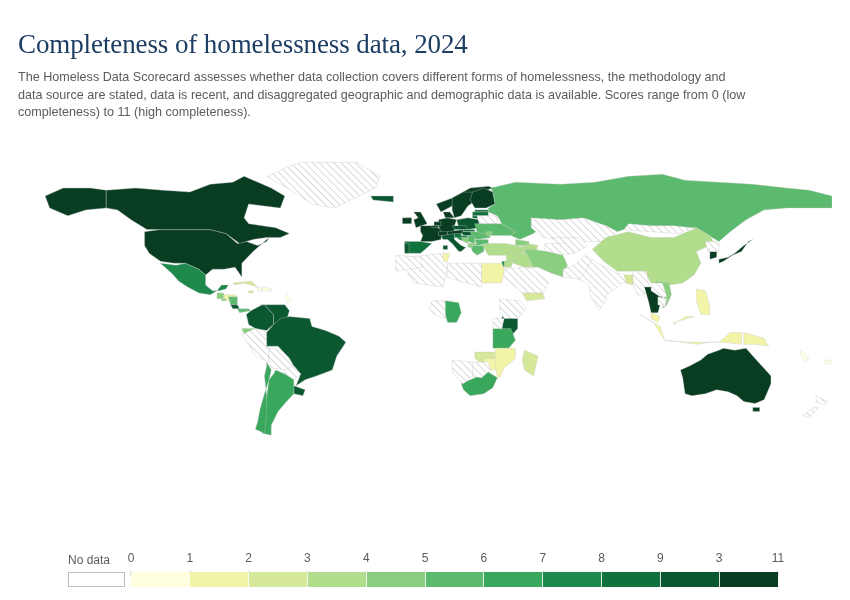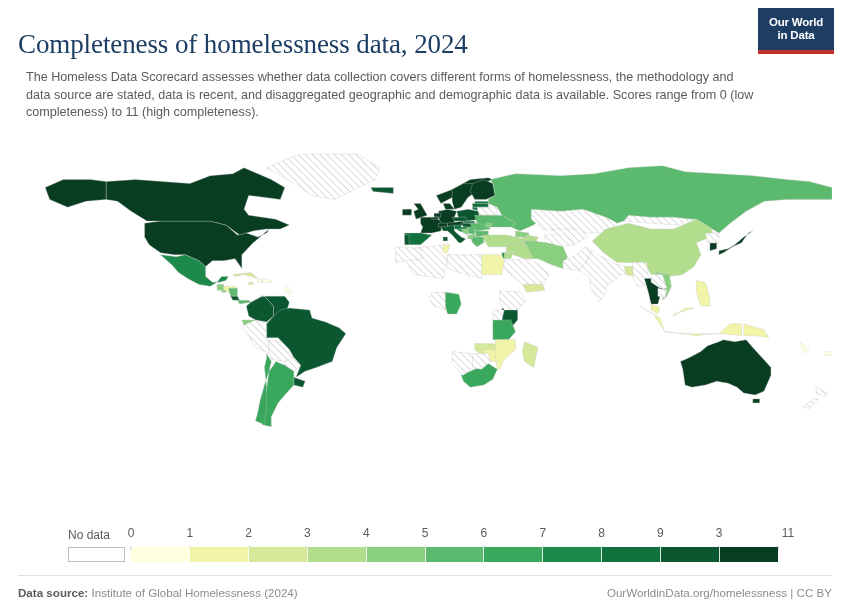--- a/index.html
+++ b/index.html
@@ -19,21 +19,21 @@
   
   .header { position:relative; flex:0 0 auto; }
   .title {
     font-family:"Liberation Serif", serif;
     font-size:27px; font-weight:400; line-height:1.1;
     color:#1d3d63; margin:16px 0 9px 0; letter-spacing:-0.1px;
     max-width:700px;
   }
   .subtitle {
     font-size:12.6px; line-height:1.42; color:#5b5b5b;
-    margin:8px; max-width:735px; font-weight:400;
+    margin:0; max-width:735px; font-weight:400;
   }
   .logo {
     position:absolute; top:-6px; right:-2px;
     width:76px; height:46px;
     background:#1d3d63;
     border-bottom:4px solid #c0332e;
     display:flex; align-items:center; justify-content:center;
   }
   .logo-txt {
     color:#fff; font-size:11.5px; line-height:1.12; font-weight:700;
@@ -84,26 +84,20 @@
   .footer-right { color:#8c8c8c; }
 </style>
 </head>
 <body>
 
 <div id="chart">
 
   <div class="header">
     <h1 class="title">Completeness of homelessness data, 2024</h1>
     <p class="subtitle">The Homeless Data Scorecard assesses whether data collection covers different forms of homelessness, the methodology and data source are stated, data is recent, and disaggregated geographic and demographic data is available. Scores range from 0 (low completeness) to 11 (high completeness).</p>
-    <div class="logo">
-      <div class="logo-txt">
-        <span>Our World</span><br>
-        <span>in Data</span>
-      </div>
-    </div>
   </div>
 
   <div class="map-wrap">
     <svg class="map-svg" viewBox="0 0 800 380" preserveAspectRatio="xMidYMid meet">
       <defs>
         <pattern id="hatch" patternUnits="userSpaceOnUse" width="5" height="5" patternTransform="rotate(-45)">
           <rect width="5" height="5" fill="#ffffff"></rect>
           <line x1="0" y1="0" x2="0" y2="5" stroke="#cfcfcf" stroke-width="1.5"></line>
         </pattern>
       </defs>
@@ -486,40 +480,33 @@
           <div class="tick" style="left: 54.5455%;">6</div>
           <div class="tick-mark" style="left: 54.5455%;"></div>
           <div class="tick" style="left: 63.6364%;">7</div>
           <div class="tick-mark" style="left: 63.6364%;"></div>
           <div class="tick" style="left: 72.7273%;">8</div>
           <div class="tick-mark" style="left: 72.7273%;"></div>
           <div class="tick" style="left: 81.8182%;">9</div>
           <div class="tick-mark" style="left: 81.8182%;"></div>
           <div class="tick" style="left: 90.9091%;">3</div>
           <div class="tick-mark" style="left: 90.9091%;"></div>
-          <div class="tick" style="left: 100%; margin-left: 10px;">11</div>
+          <div class="tick" style="left: 100%;">11</div>
           <div class="tick-mark" style="left: 100%;"></div>
         </div>
       <div class="ramp" id="ramp">
           <div class="ramp-bin" style="background: rgb(255, 255, 224);"></div>
           <div class="ramp-bin" style="background: rgb(242, 244, 168);"></div>
           <div class="ramp-bin" style="background: rgb(214, 232, 154);"></div>
           <div class="ramp-bin" style="background: rgb(178, 221, 141);"></div>
           <div class="ramp-bin" style="background: rgb(138, 206, 127);"></div>
           <div class="ramp-bin" style="background: rgb(92, 186, 110);"></div>
           <div class="ramp-bin" style="background: rgb(57, 168, 92);"></div>
           <div class="ramp-bin" style="background: rgb(29, 138, 76);"></div>
           <div class="ramp-bin" style="background: rgb(16, 113, 60);"></div>
           <div class="ramp-bin" style="background: rgb(10, 87, 48);"></div>
           <div class="ramp-bin" style="background: rgb(8, 61, 34);"></div>
         </div>
     </div>
   </div>
 
-  <div class="footer">
-    <div>
-      <span class="src-label">Data source:</span>
-      <span class="src-val">Institute of Global Homelessness (2024)</span>
-    </div>
-    <div class="footer-right">OurWorldinData.org/homelessness | CC BY</div>
-  </div>
 
 </div>
 
 </body></html>

